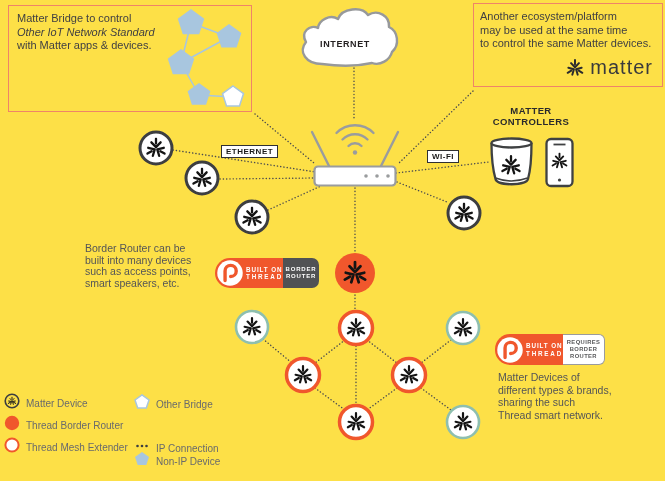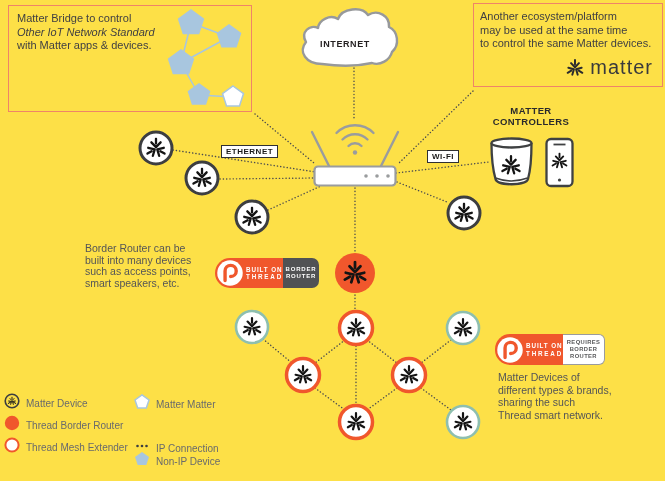--- a/index.html
+++ b/index.html
@@ -277,21 +277,21 @@
   <div class="legend-row" style="left:4px;top:437px;">
     <svg width="16" height="16" viewBox="0 0 16 16">
       <circle cx="8" cy="8" r="6.6" fill="#ffffff" stroke="#F0572C" stroke-width="2"></circle>
     </svg>
     <span class="legend-label">Thread Mesh Extender</span>
   </div>
   <div class="legend-row" style="left:134px;top:394px;">
     <svg width="16" height="16" viewBox="0 0 16 16">
       <polygon points="8,0.9 15,6 12.3,14 3.7,14 1,6" fill="#ffffff" stroke="#A8C6DF" stroke-width="1.5"></polygon>
     </svg>
-    <span class="legend-label">Matter Matter</span>
+    <span class="legend-label">Other Bridge</span>
   </div>
   <div class="legend-row" style="left:134px;top:416px;margin-top:35px;">
     <svg width="16" height="16" viewBox="0 0 16 16">
       <polygon points="8,0.9 15,6 12.3,14 3.7,14 1,6" fill="#A8C6DF"></polygon>
     </svg>
     <span class="legend-label">Non-IP Device</span>
   </div>
   <div class="legend-row" style="left:134px;top:438px;">
     <svg width="16" height="16" viewBox="0 0 16 16">
       <circle cx="3.5" cy="8" r="1.3" fill="#3d3e40"></circle>

